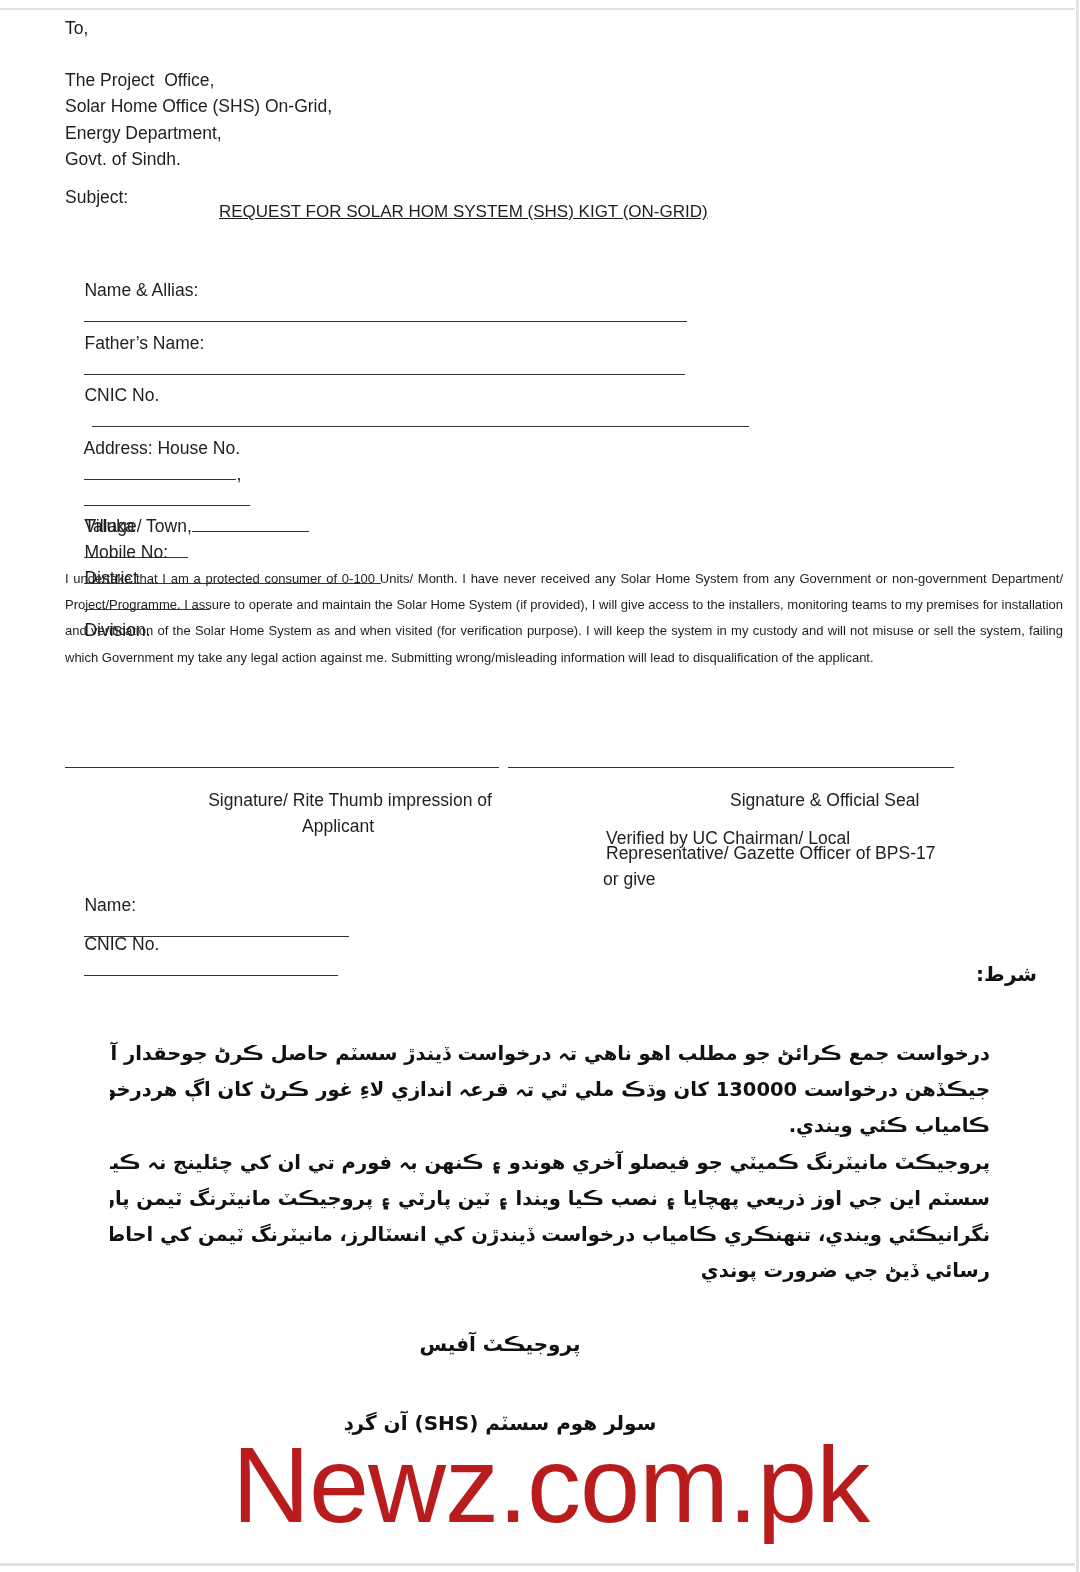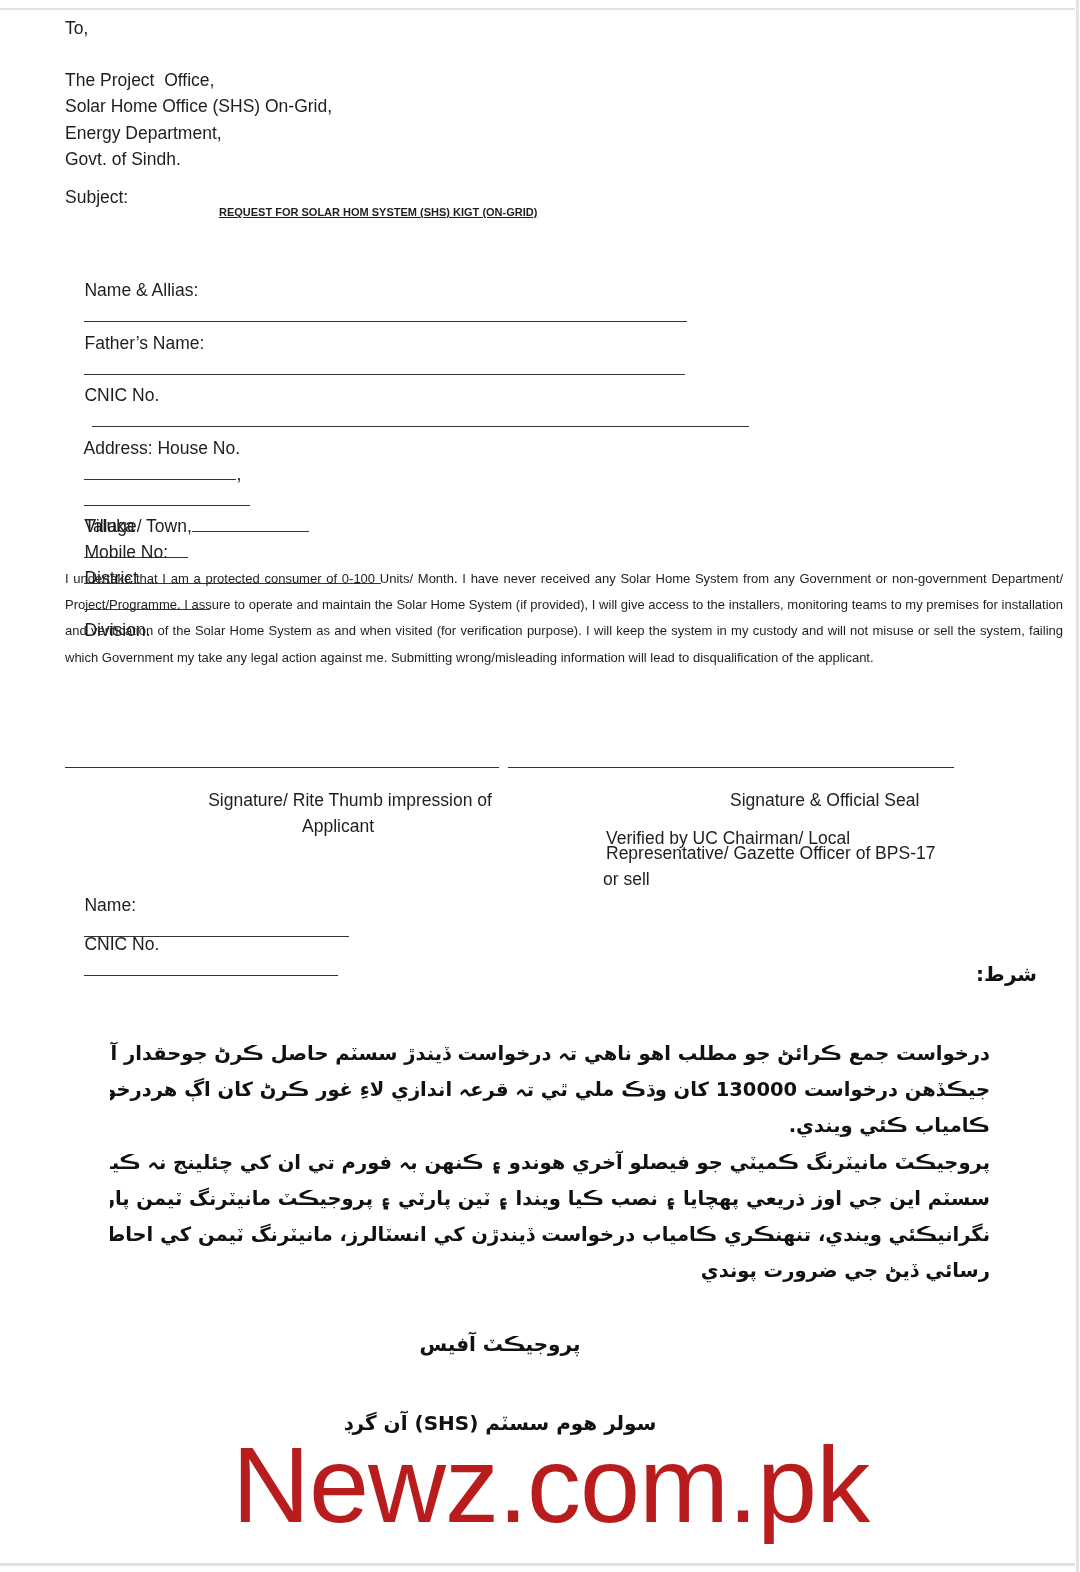--- a/index.html
+++ b/index.html
@@ -53,23 +53,23 @@
       white-space: pre;
       color: #1e1e1e;
     }
     .blank {
       display: inline-block;
       border-bottom: 1.2px solid #333;
       height: 16px;
       vertical-align: baseline;
     }
     .subject-title {
-      font-weight: bold;
+      font-weight: normal;
       text-decoration: underline;
-      font-size: 11px;
+      font-size: 17px;
     }
     .para {
       position: absolute;
       left: 65px;
       top: 566px;
       width: 998px;
       font-size: 13px;
       line-height: 26.2px;
       text-align: justify;
       color: #1e1e1e;
@@ -189,21 +189,21 @@
 
   <div class="sig-line" style="left:65px; top:767px; width:434px;"></div>
   <div class="sig-line" style="left:508px; top:767px; width:446px;"></div>
 
   <div class="t center" style="left:160px; top:787px; width:380px;">Signature/ Rite Thumb impression of</div>
   <div class="t center" style="left:160px; top:813px; width:356px;">Applicant</div>
 
   <div class="t" style="left:730px; top:787px;">Signature &amp; Official Seal</div>
   <div class="t" style="left:606px; top:825px;">Verified by UC Chairman/ Local</div>
   <div class="t" style="left:606px; top:840px;">Representative/ Gazette Officer of BPS-17</div>
-  <div class="t" style="left:603px; top:866px;">or sell</div>
+  <div class="t" style="left:603px; top:866px;">or give</div>
 
   <div class="t" style="left:65px; top:866px;">
     <span>Name:</span>
     <span class="blank" style="width:265px;"></span>
   </div>
   <div class="t" style="left:65px; top:905px;">
     <span>CNIC No.</span>
     <span class="blank" style="width:254px;"></span>
   </div>
 

